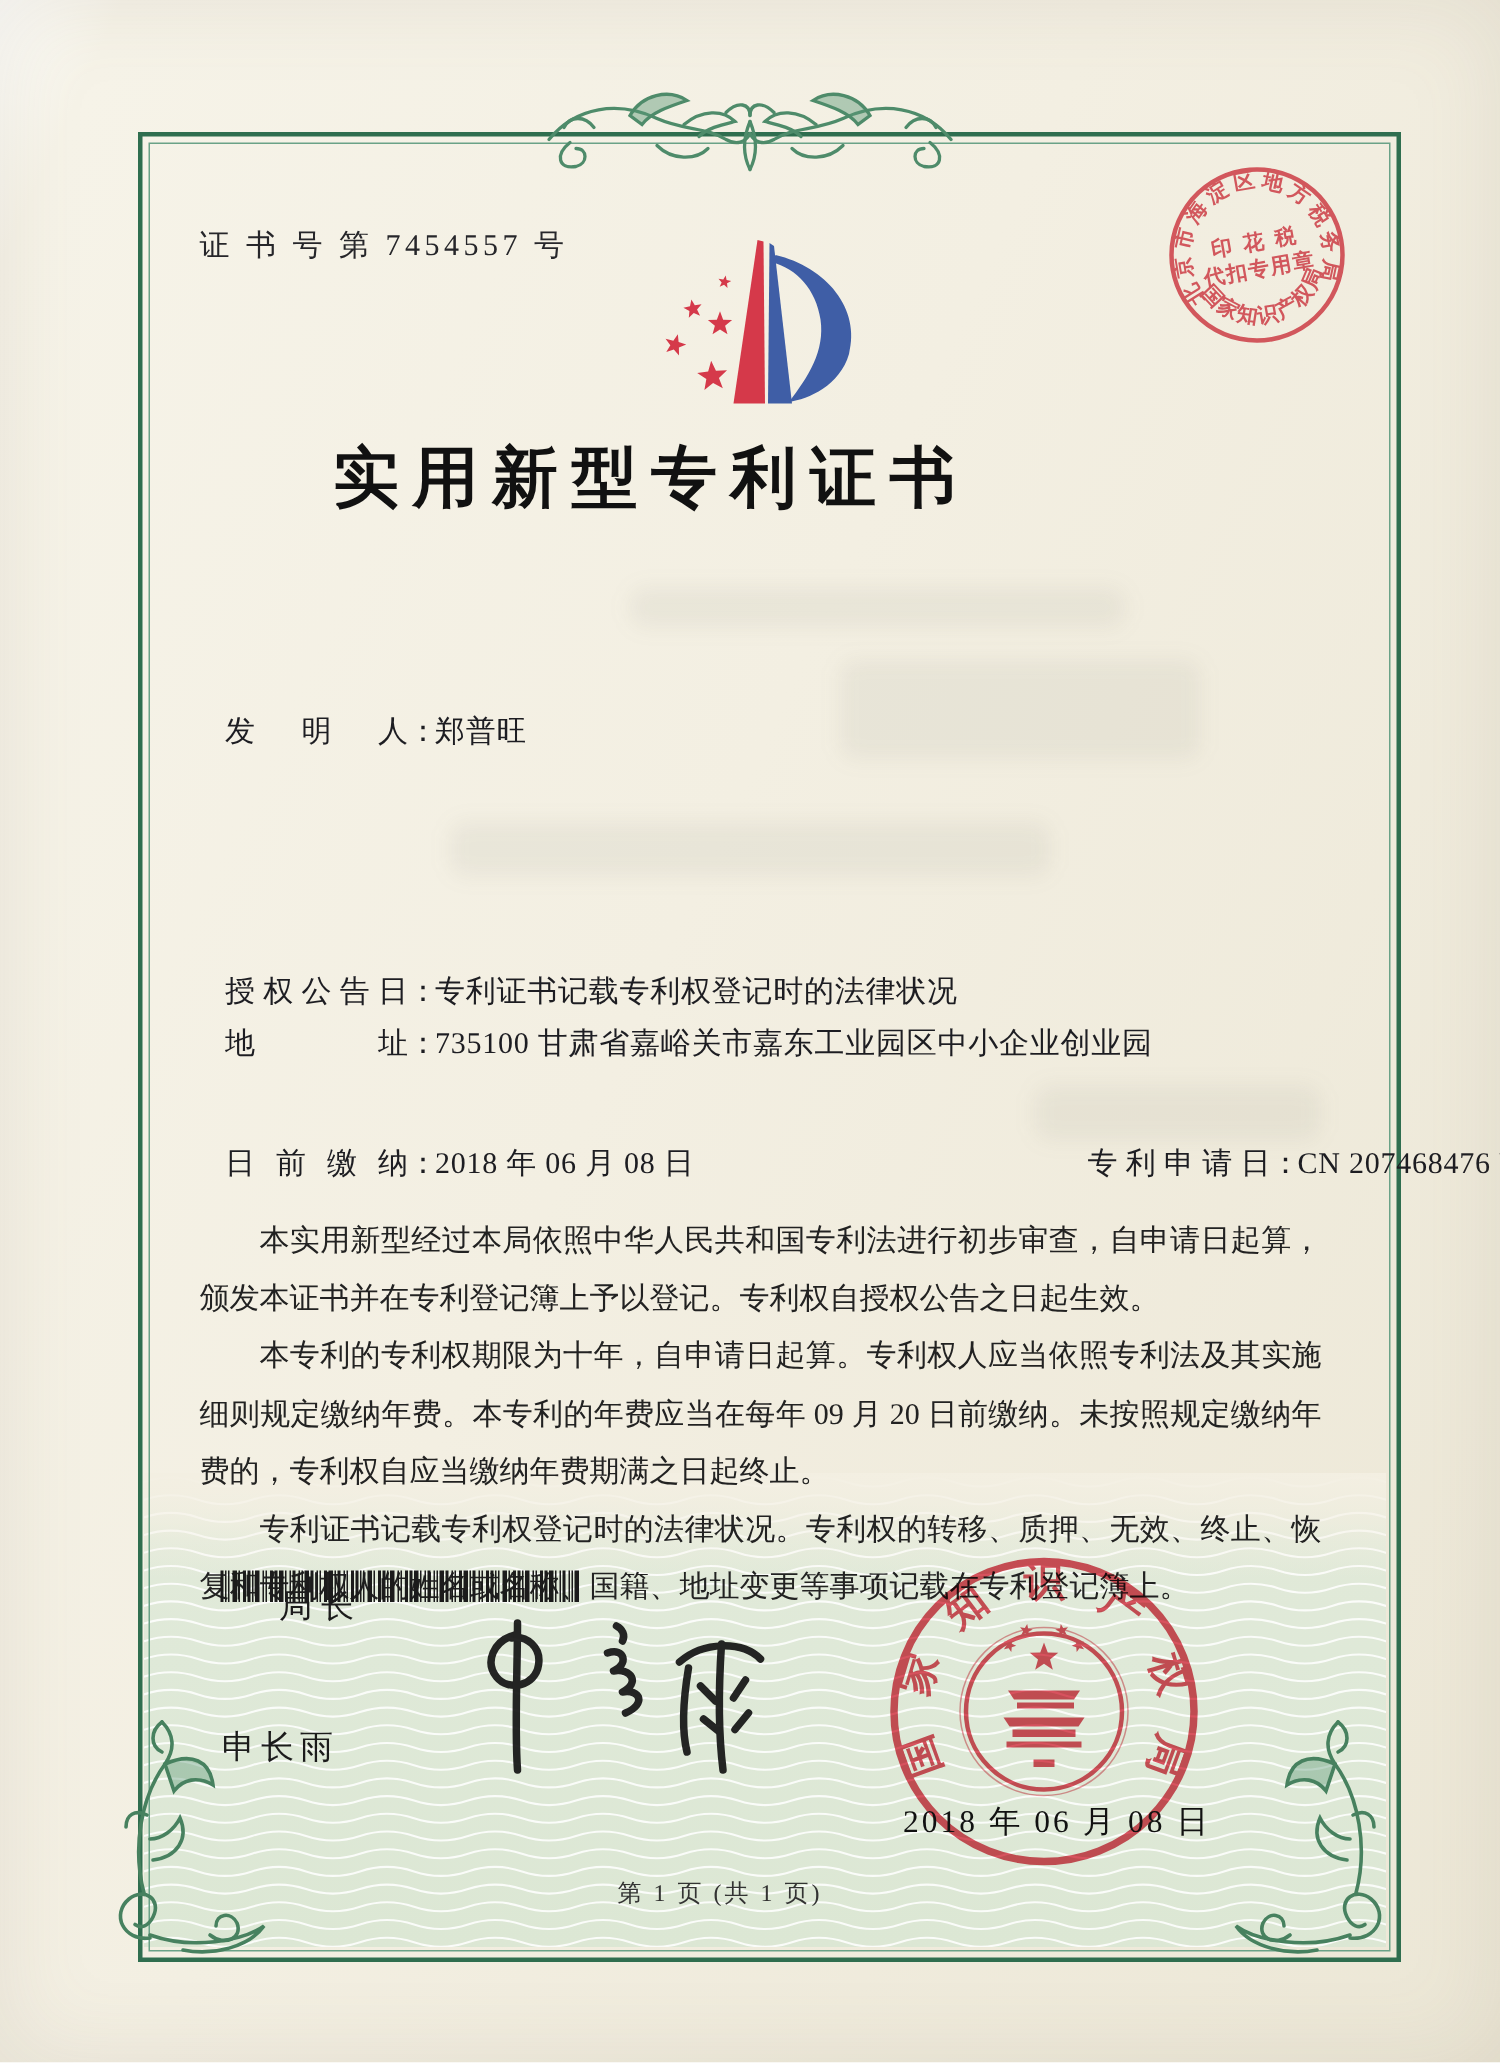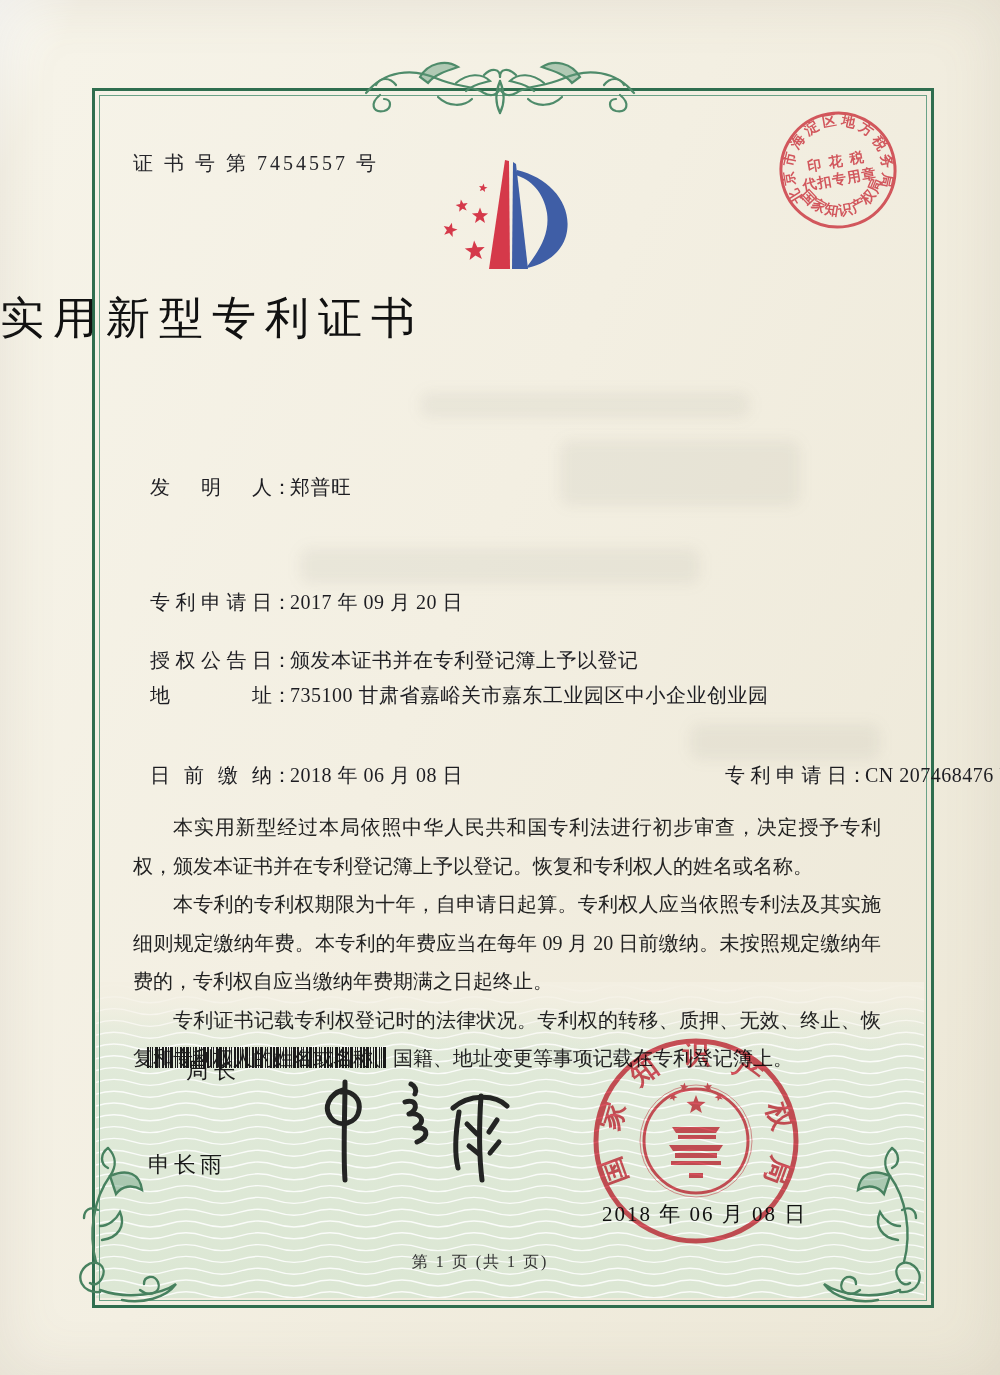--- a/index.html
+++ b/index.html
@@ -17,22 +17,22 @@
   
   .waves{position:absolute;left:96px;top:982px;width:828px;height:316px;
          background:linear-gradient(180deg,rgba(223,233,216,0) 0%,rgba(223,233,216,.85) 14%,#dfe9d8 38%,#dce7d4 100%);}
   .waves svg{position:absolute;inset:0;}
   .waves-fade{position:absolute;left:0;top:0;width:100%;height:70px;
          background:linear-gradient(180deg,#f3efe2 0%,rgba(243,239,226,0) 100%);}
   
   .ornament{position:absolute;pointer-events:none;}
   
   .cert-no{position:absolute;left:133px;top:150px;font-size:20px;letter-spacing:3px;color:#26262a;}
-  .main-title{position:absolute;left:0;top:289px;width:868px;text-align:left;
-              font-size:44px;font-weight:normal;letter-spacing:9px;color:#111;}
+  .main-title{position:absolute;left:0;top:289px;width:868px;text-align:center;
+              font-size:44px;font-weight:bold;letter-spacing:9px;color:#111;}
   .field-row{position:absolute;left:150px;font-size:20px;white-space:nowrap;color:#1d1d22;}
   .flabel{display:inline-block;width:122px;text-align:justify;text-align-last:justify;vertical-align:top;}
   .fcolon{display:inline-block;width:18px;}
   .fvalue{letter-spacing:.5px;}
   .grant-col2{position:absolute;left:575px;top:0;}
   .body-text{position:absolute;left:133px;top:808px;width:748px;font-size:20px;
              line-height:38.5px;text-align:justify;color:#222;}
   .body-text p{margin:0;text-indent:2em;}
   
   .barcode{position:absolute;left:147px;top:1047px;height:21px;display:flex;align-items:stretch;}
@@ -169,38 +169,35 @@
     <path fill="#d5394a" d="M55.0,59.5L57.1,65.1L63.1,65.4L58.4,69.1L60.0,74.9L55.0,71.6L50.0,74.9L51.6,69.1L46.9,65.4L52.9,65.1Z"></path>
     <path fill="#d5394a" d="M26.9,74.8L27.4,80.0L32.5,81.6L27.6,83.7L27.7,89.0L24.2,85.0L19.2,86.7L21.9,82.2L18.7,77.9L23.9,79.1Z"></path>
     <path fill="#d5394a" d="M49.1,92.5L52.3,99.2L59.7,98.9L54.3,104.0L56.9,110.9L50.4,107.4L44.6,112.0L45.9,104.7L39.8,100.6L47.1,99.7Z"></path>
   </svg>
 
   <div class="main-title">实用新型专利证书</div>
 
   <div class="field-row" style="top:474px">
     <span class="flabel">发明人</span><span class="fcolon">：</span><span class="fvalue">郑普旺</span>
   </div>
-  <div class="field-row" style="top:589px">
-    <span class="flabel">专利申请日</span><span class="fcolon">：</span><span class="fvalue">2017 年 09 月 20 日</span>
-  </div>
   <div class="field-row" style="top:647px">
-    <span class="flabel">授权公告日</span><span class="fcolon">：</span><span class="fvalue">颁发本证书并在专利登记簿上予以登记</span>
+    <span class="flabel">授权公告日</span><span class="fcolon">：</span><span class="fvalue">专利证书记载专利权登记时的法律状况</span>
   </div>
   <div class="field-row" style="top:682px">
     <span class="flabel">地址</span><span class="fcolon">：</span><span class="fvalue">735100 甘肃省嘉峪关市嘉东工业园区中小企业创业园</span>
   </div>
   <div class="field-row" style="top:762px;width:790px">
     <span class="flabel">日前缴纳</span><span class="fcolon">：</span><span class="fvalue">2018 年 06 月 08 日</span>
     <span class="grant-col2">
       <span class="flabel">专利申请日</span><span class="fcolon">：</span><span class="fvalue">CN 207468476 U</span>
     </span>
   </div>
 
   <div class="body-text">
-    <p>本实用新型经过本局依照中华人民共和国专利法进行初步审查，决定授予专利权，颁发本证书并在专利登记簿上予以登记。恢复和专利权人的姓名或名称。</p>
+    <p>本实用新型经过本局依照中华人民共和国专利法进行初步审查，自申请日起算，颁发本证书并在专利登记簿上予以登记。专利权自授权公告之日起生效。</p>
     <p>本专利的专利权期限为十年，自申请日起算。专利权人应当依照专利法及其实施细则规定缴纳年费。本专利的年费应当在每年 09 月 20 日前缴纳。未按照规定缴纳年费的，专利权自应当缴纳年费期满之日起终止。</p>
     <p>专利证书记载专利权登记时的法律状况。专利权的转移、质押、无效、终止、恢复和专利权人的姓名或名称、国籍、地址变更等事项记载在专利登记簿上。</p>
   </div>
 
   <div class="barcode" id="barcode">
       <span style="width: 2px; margin-right: 1px;"></span>
       <span style="width: 1px; margin-right: 1px;"></span>
       <span style="width: 1px; margin-right: 2px;"></span>
       <span style="width: 3px; margin-right: 1px;"></span>
       <span style="width: 1px; margin-right: 2px;"></span>

